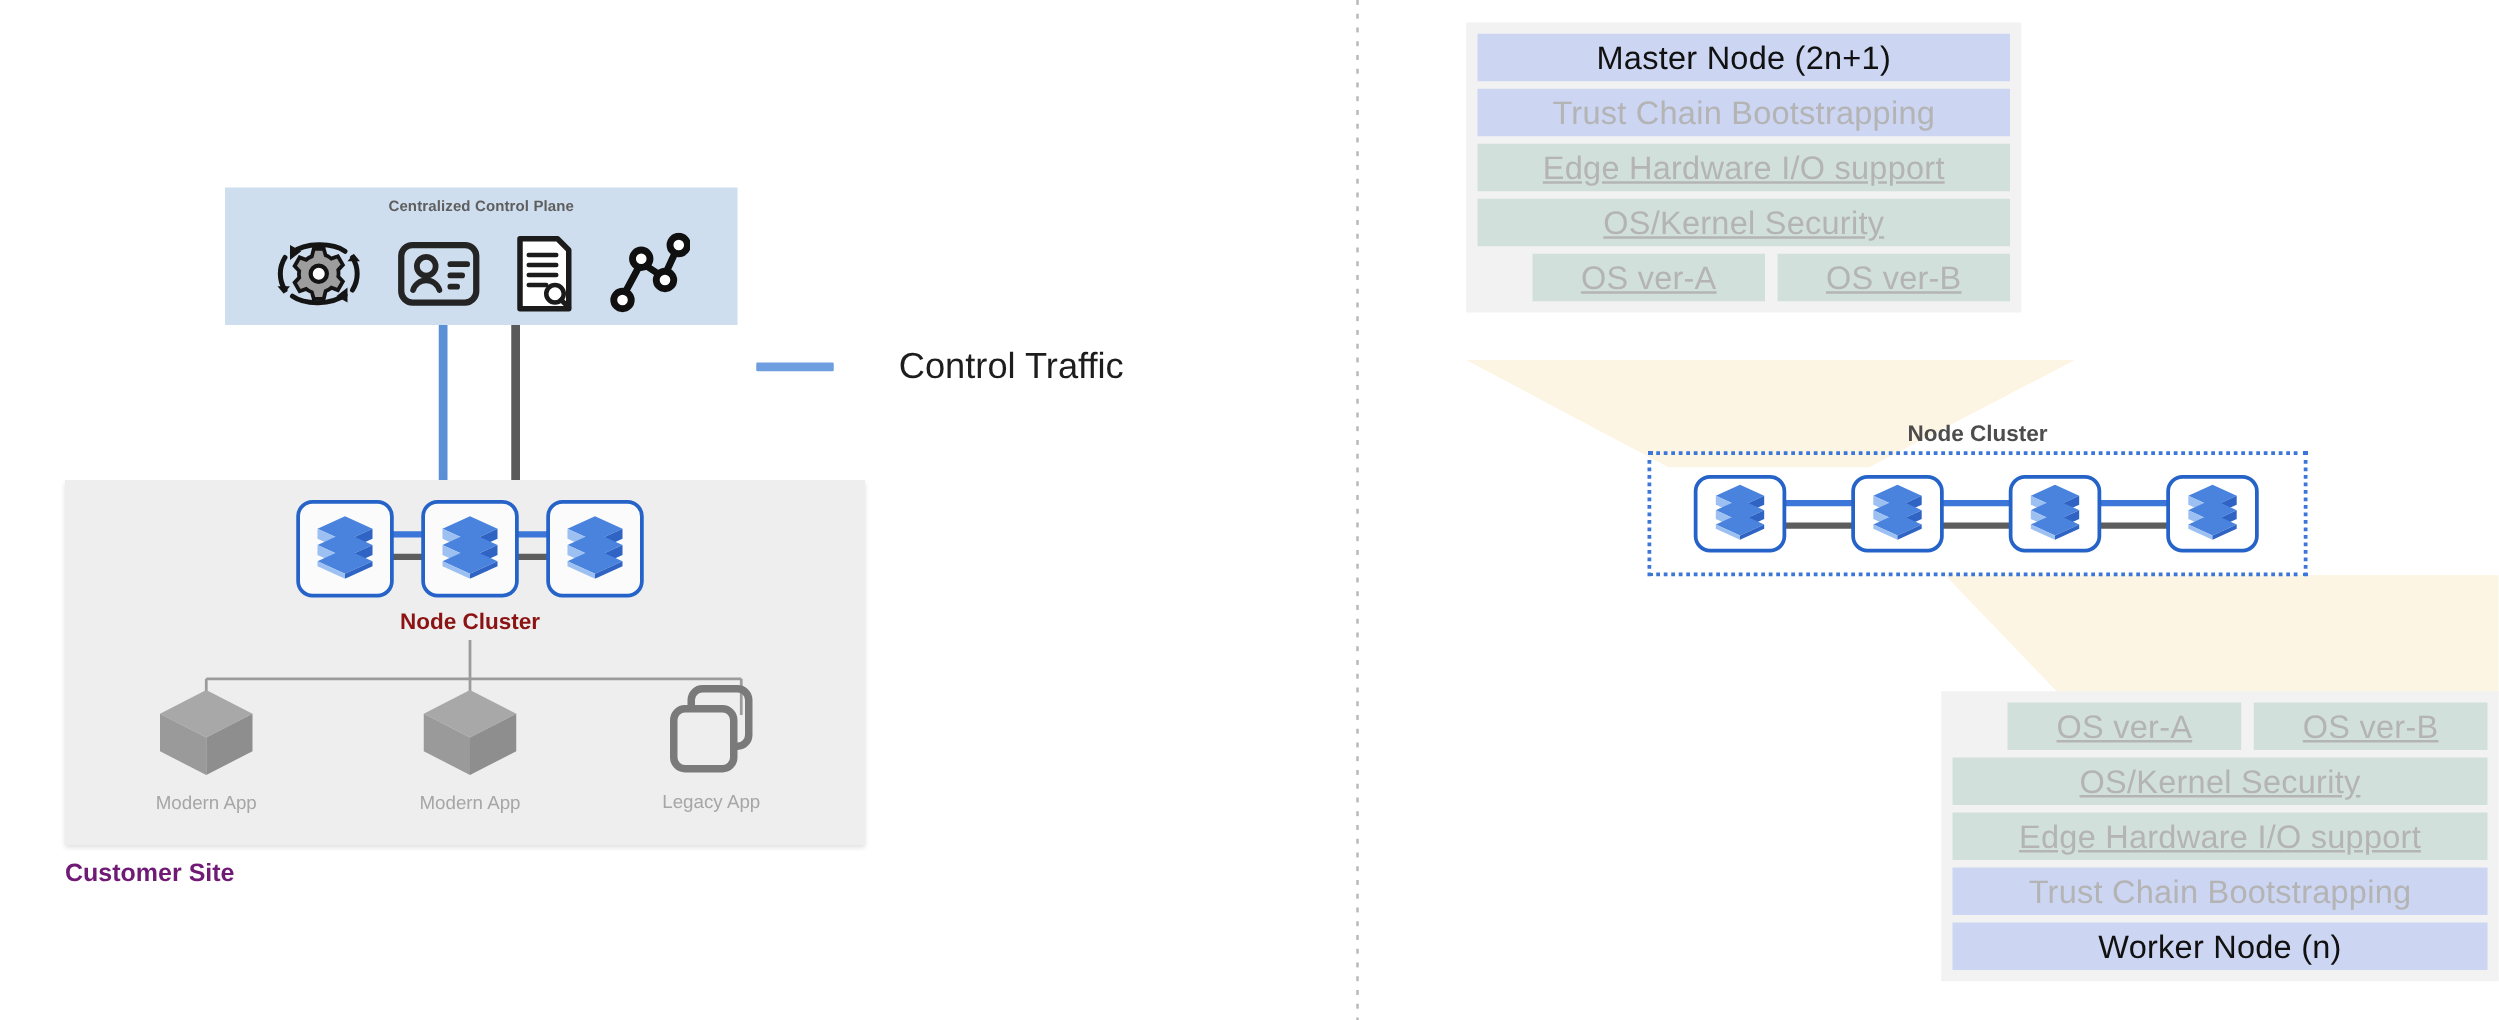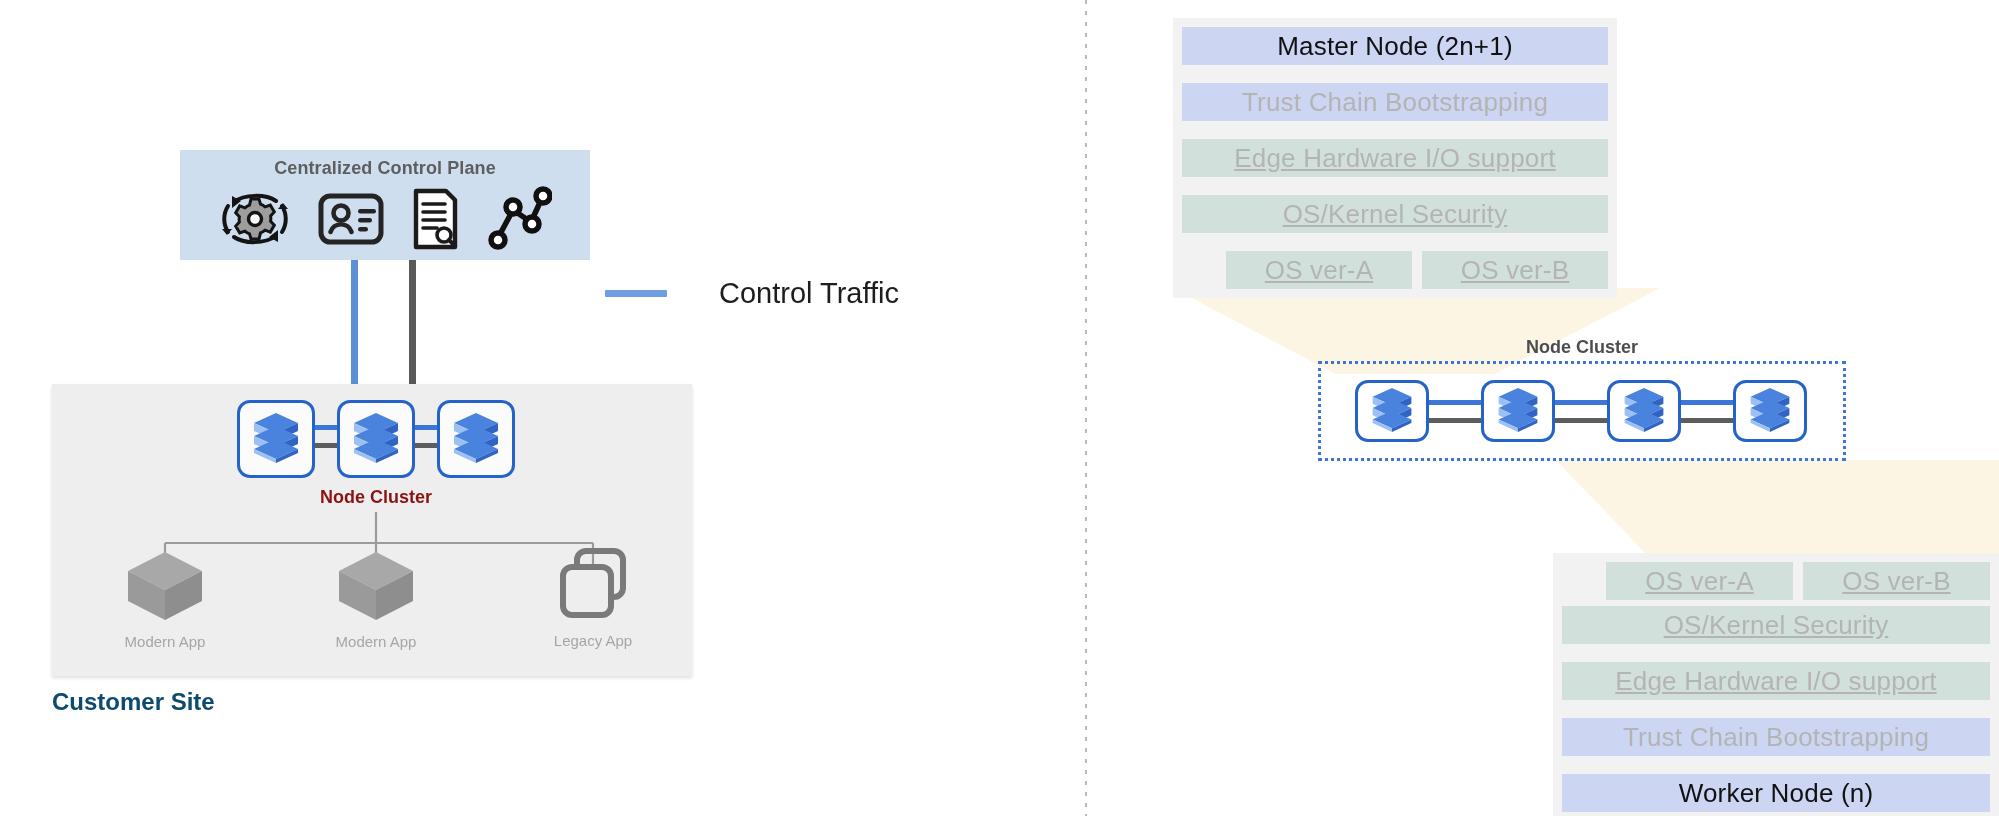--- a/index.html
+++ b/index.html
@@ -20,21 +20,21 @@
   }
 
   
   .ccp-box{
     position:absolute;left:180px;top:150px;width:410px;height:110px;
     background:#cfdeef;
   }
   .ccp-title{
     position:absolute;left:0;top:8px;width:100%;
     text-align:center;
-    font-size:18px;font-weight:bold;color:#5e5e5e;
+    font-size:12px;font-weight:bold;color:#5e5e5e;
     letter-spacing:.1px;
   }
   .ccp-icons{
     position:absolute;left:0;top:30px;width:100%;height:78px;
     display:flex;align-items:center;justify-content:center;gap:26px;
   }
   .ccp-icons svg{display:block;}
 
   
   .trunk-ctrl{
@@ -53,21 +53,21 @@
   .legend-label{font-size:29px;color:#1d1d1d;line-height:1;margin-left:36px;}
 
   
   .site-box{
     position:absolute;left:52px;top:384px;width:640px;height:292px;
     background:#eeeeee;
     box-shadow:0 2px 4px rgba(0,0,0,.13);
   }
   .site-label{
     position:absolute;left:52px;top:688px;
-    font-size:24px;font-weight:bold;color:#0c4a6e;
+    font-size:20px;font-weight:bold;color:#701a75;
   }
 
   
   .lnode{
     position:absolute;top:400px;width:78px;height:78px;
     border:3px solid #2563c9;border-radius:13px;background:#fbfbfb;
     box-sizing:border-box;
     display:flex;align-items:center;justify-content:center;
     z-index:3;
   }
@@ -93,21 +93,21 @@
   }
 
   
   .stack{
     position:absolute;
     background:#f2f2f2;
     padding:9px;
     box-sizing:border-box;
   }
   .srow{
-    height:38px;margin-bottom:18px;
+    height:38px;margin-bottom:6px;
     display:flex;align-items:center;justify-content:center;
     font-size:26px;letter-spacing:.2px;
   }
   .srow:last-child{margin-bottom:0;}
   .srow.split{background:none;display:flex;gap:10px;margin-bottom:0;padding-left:44px;}
   .srow.split > div{
     flex:1;display:flex;align-items:center;justify-content:center;height:38px;
   }
   .c-blue{background:#ccd5f2;}
   .c-green{background:#d2e0dc;text-decoration:underline;}
@@ -306,21 +306,21 @@
     <span>
       <svg width="82" height="76" viewBox="0 0 82 76">
         <polygon points="41,4 78,23 41,42 4,23" fill="#a8a8a8"></polygon>
         <polygon points="4,23 41,42 41,72 4,53" fill="#9a9a9a"></polygon>
         <polygon points="78,23 41,42 41,72 78,53" fill="#8e8e8e"></polygon>
       </svg>
     </span>
     <div class="cap">Modern App</div>
   </div>
 
-  <div class="app" style="left:528px;top:545px;">
+  <div class="app" style="left:504px;top:545px;">
     <span>
       <svg width="84" height="78" viewBox="0 0 84 78">
         <rect x="26" y="6" width="46" height="46" rx="9" fill="none" stroke="#7a7a7a" stroke-width="6"></rect>
         <rect x="12" y="22" width="48" height="48" rx="9" fill="#eeeeee" stroke="#7a7a7a" stroke-width="6"></rect>
       </svg>
     </span>
     <div class="cap">Legacy App</div>
   </div>
 
   <div class="site-label">Customer Site</div>

